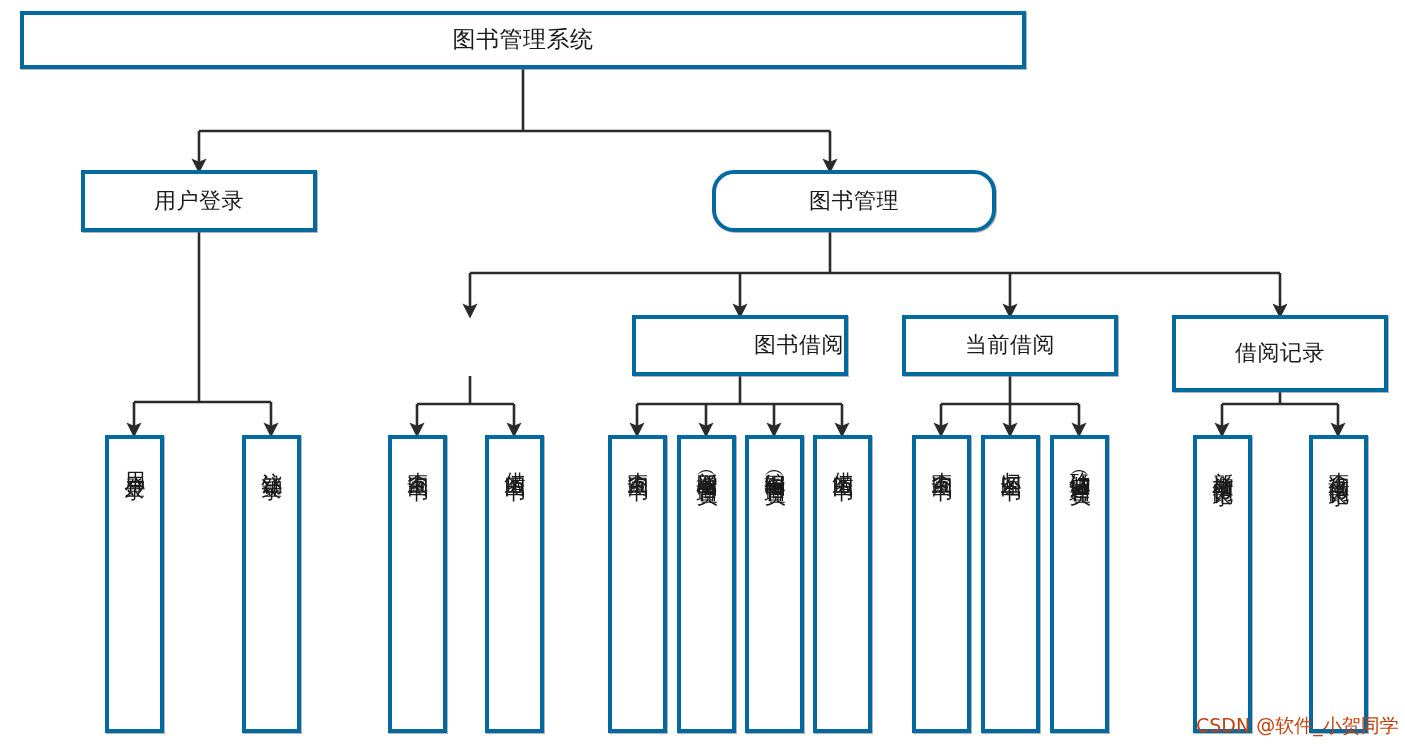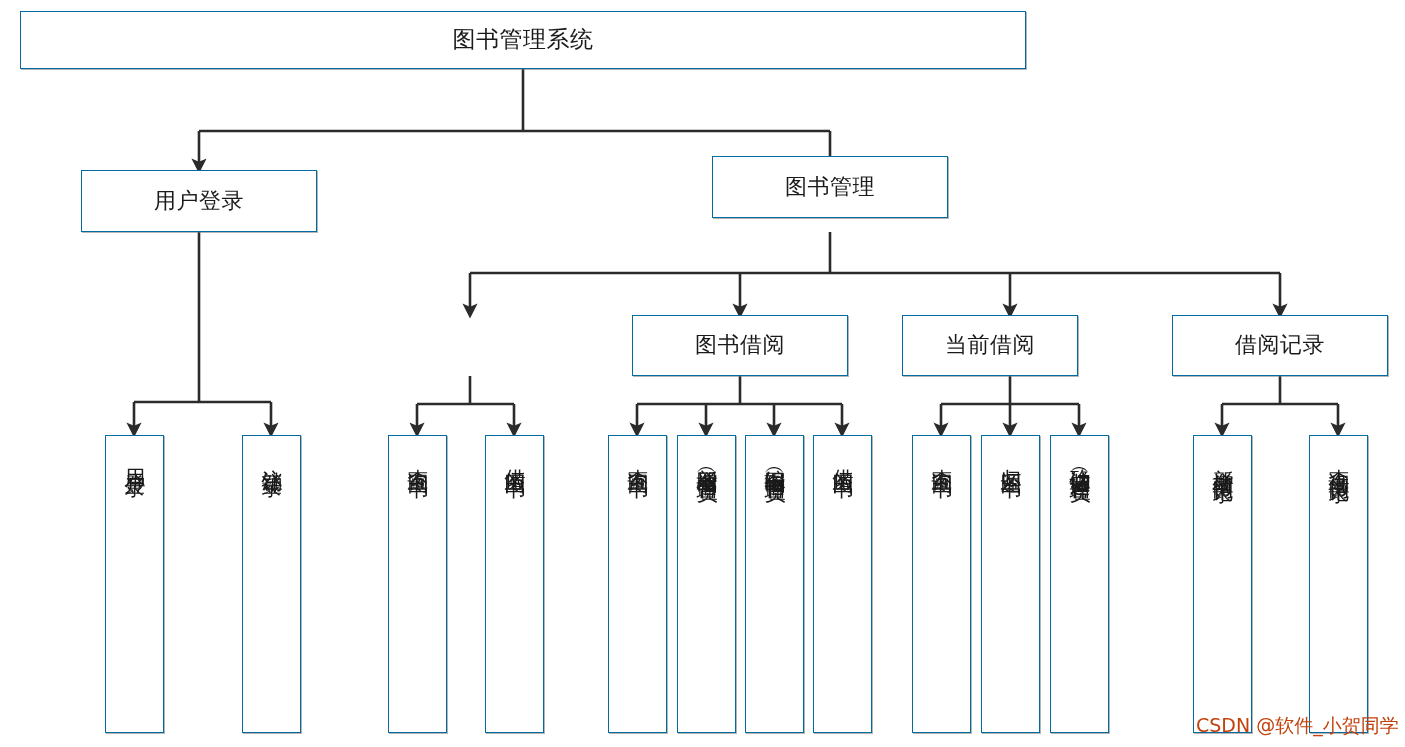--- a/index.html
+++ b/index.html
@@ -23,21 +23,21 @@
     left: 0;
     top: 0;
     width: 1405px;
     height: 747px;
     pointer-events: none;
   }
   .node {
     position: absolute;
     box-sizing: border-box;
     background: #ffffff;
-    border: 1px solid #0369a1;
+    border: 4px solid #0369a1;
     box-shadow: 1px 1px 0 rgba(120,120,120,0.55);
     display: flex;
     align-items: center;
     justify-content: center;
     color: #1a1a1a;
     z-index: 2;
   }
   .node-label {
     display: block;
     text-align: center;
@@ -146,31 +146,31 @@
     </g>
   </svg>
 
   <div class="node horiz root" style="left:20px; top:11px; width:1006px; height:58px;">
     <span class="node-label">图书管理系统</span>
   </div>
 
   <div class="node horiz" style="left:81px; top:170px; width:236px; height:62px;">
     <span class="node-label">用户登录</span>
   </div>
-  <div class="node horiz" style="left:712px; top:156px; width:236px; height:62px;">
+  <div class="node horiz" style="left:712px; top:170px; width:284px; height:62px;border-radius:22px;">
     <span class="node-label">图书管理</span>
   </div>
 
-  <div class="node horiz" style="left:632px; top:315px; width:216px; height:61px;">
+  <div class="node horiz" style="left:632px; top:315px; width:216px; height:61px;justify-content:flex-end;">
     <span class="node-label">图书借阅</span>
   </div>
-  <div class="node horiz" style="left:902px; top:315px; width:176px; height:61px;">
+  <div class="node horiz" style="left:902px; top:315px; width:216px; height:61px;">
     <span class="node-label">当前借阅</span>
   </div>
-  <div class="node horiz" style="left:1172px; top:315px; width:216px; height:61px;">
+  <div class="node horiz" style="left:1172px; top:315px; width:216px; height:77px;">
     <span class="node-label">借阅记录</span>
   </div>
 
   <div class="node vert" style="left:105px; top:435px; width:59px; height:298px;">
     <span class="node-label">用户登录</span>
   </div>
   <div class="node vert" style="left:242px; top:435px; width:59px; height:298px;">
     <span class="node-label">注销登录</span>
   </div>
 

